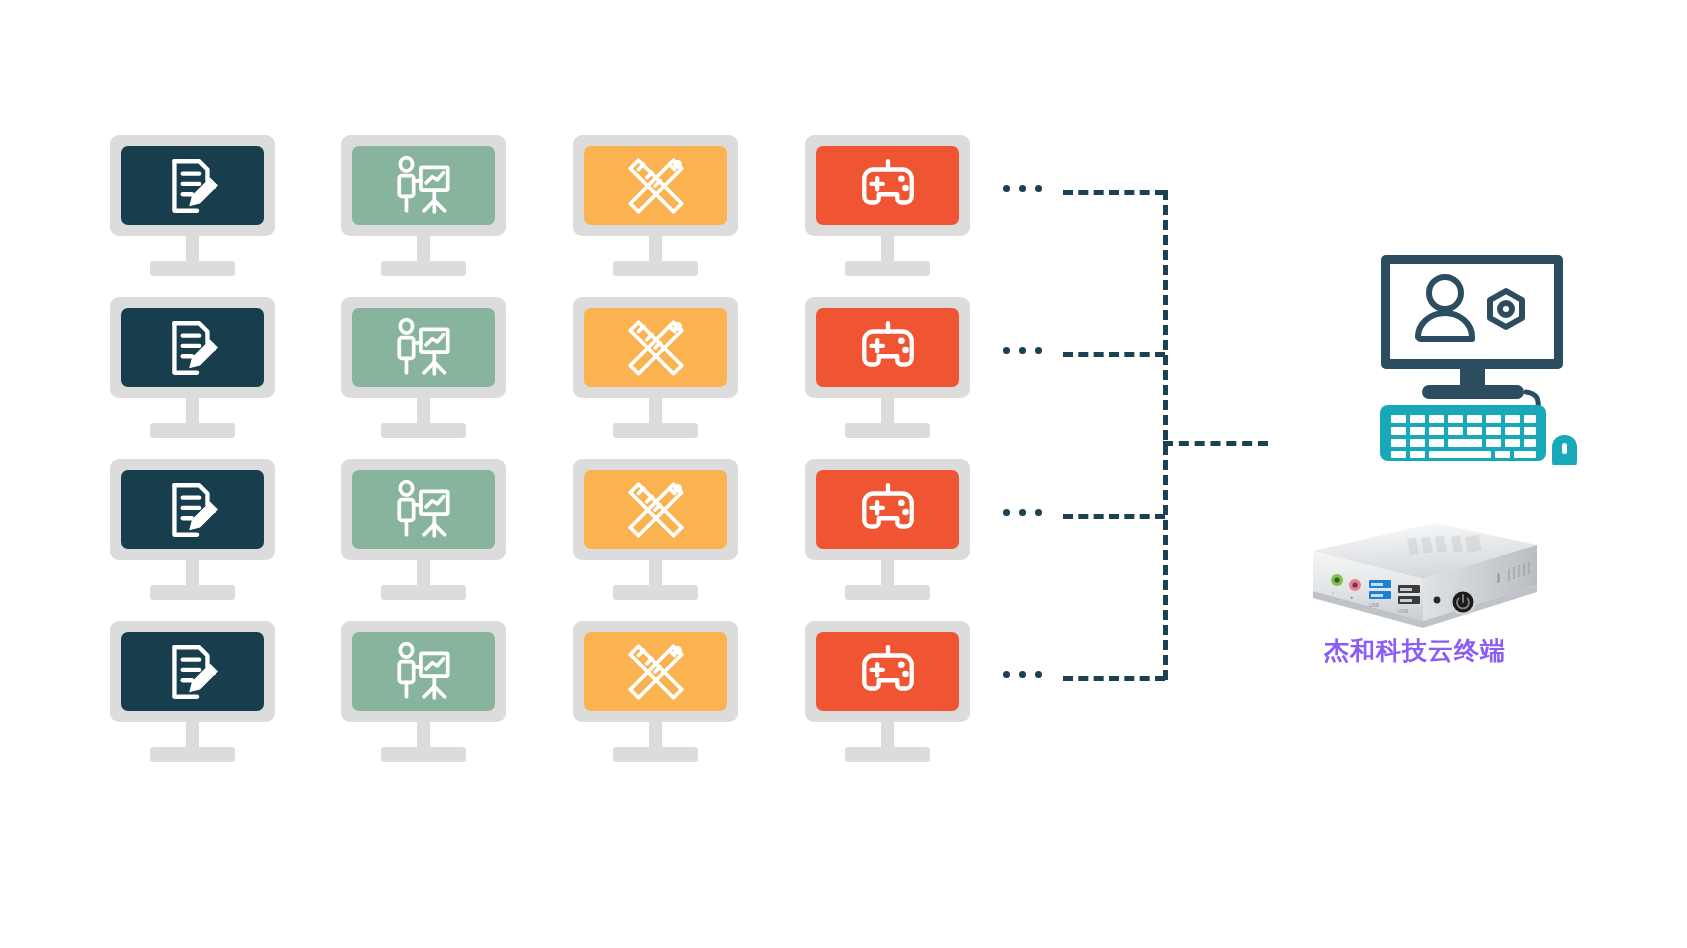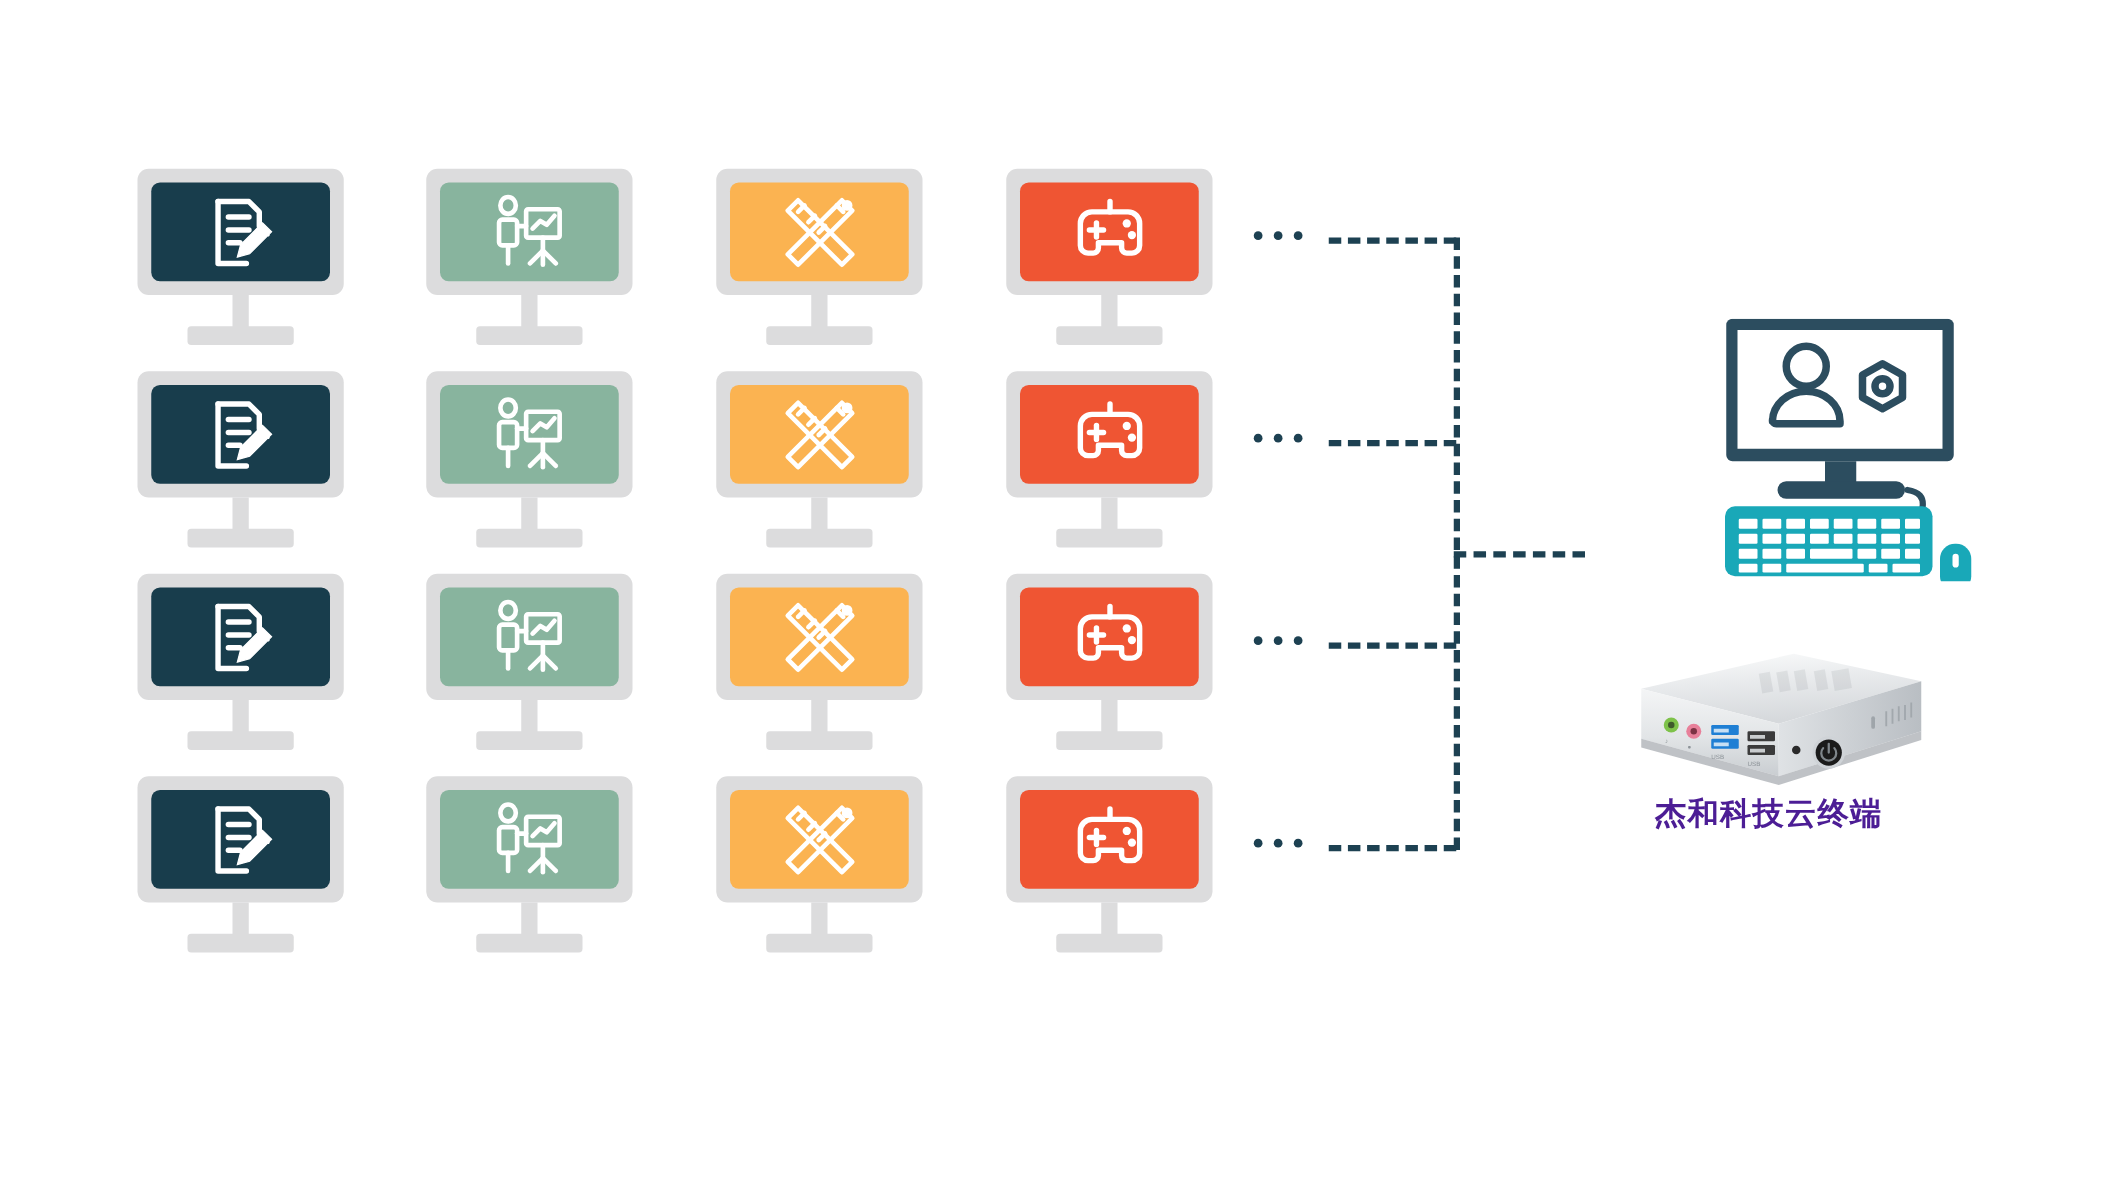--- a/index.html
+++ b/index.html
@@ -54,21 +54,21 @@
     border-left:5px dashed #1d4152;
   }
 
   
   #admin-station{position:absolute;left:1380px;top:255px;width:200px;height:210px;}
   #thin-client{position:absolute;left:1265px;top:495px;width:300px;height:160px;}
   #terminal-label{
     position:absolute;left:1250px;top:634px;width:330px;
     text-align:center;
     font-size:25px;font-weight:bold;letter-spacing:1px;
-    color:#4c1d95;
+    color:#8b5cf6;
     font-family:"DejaVu Sans","Liberation Sans",sans-serif;
   }
 </style>
 </head>
 <body>
 
 <div id="stage">
 
   <div id="client-grid">
       <div class="client-monitor" style="left: 110px; top: 135px;">

